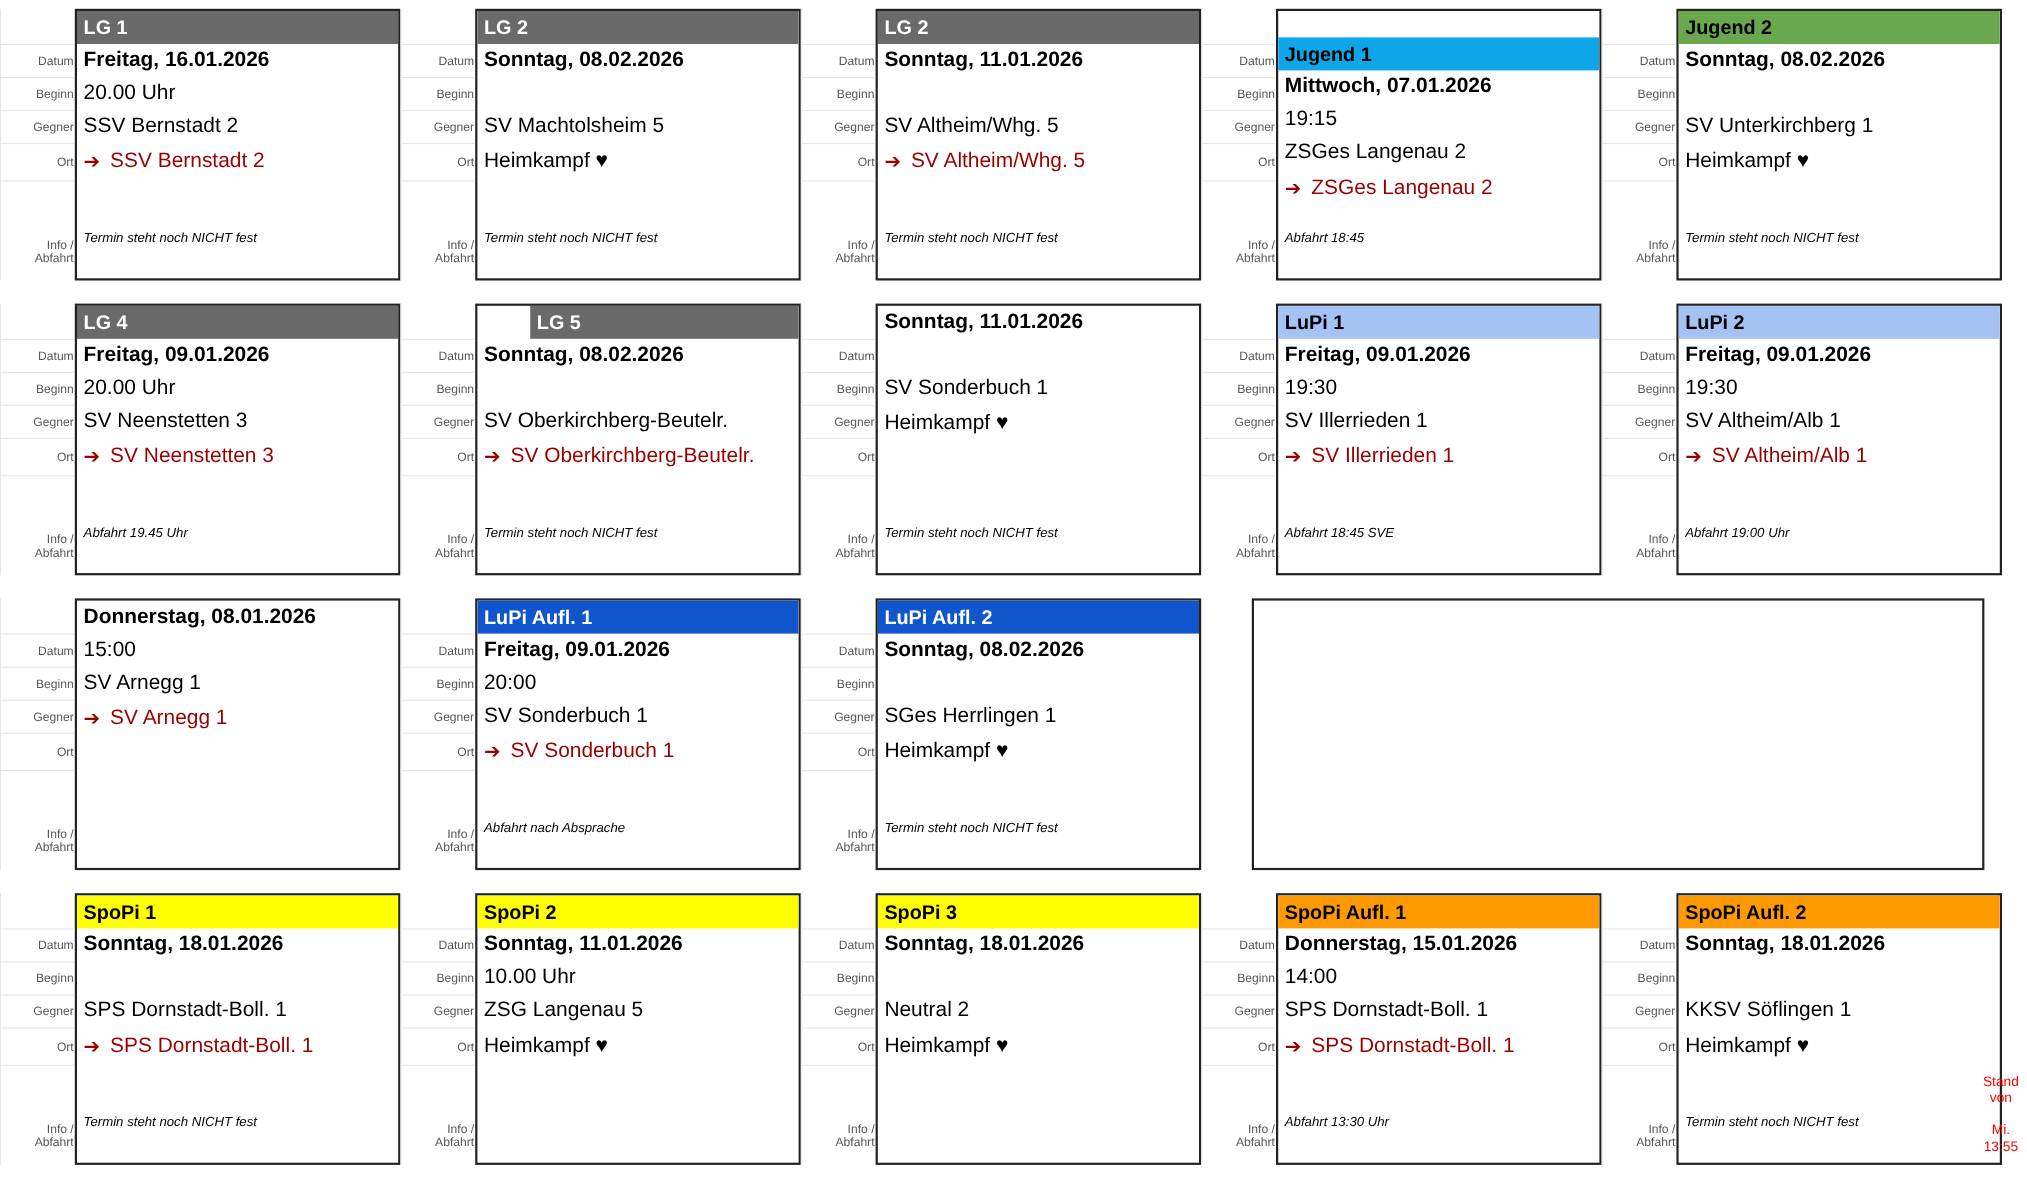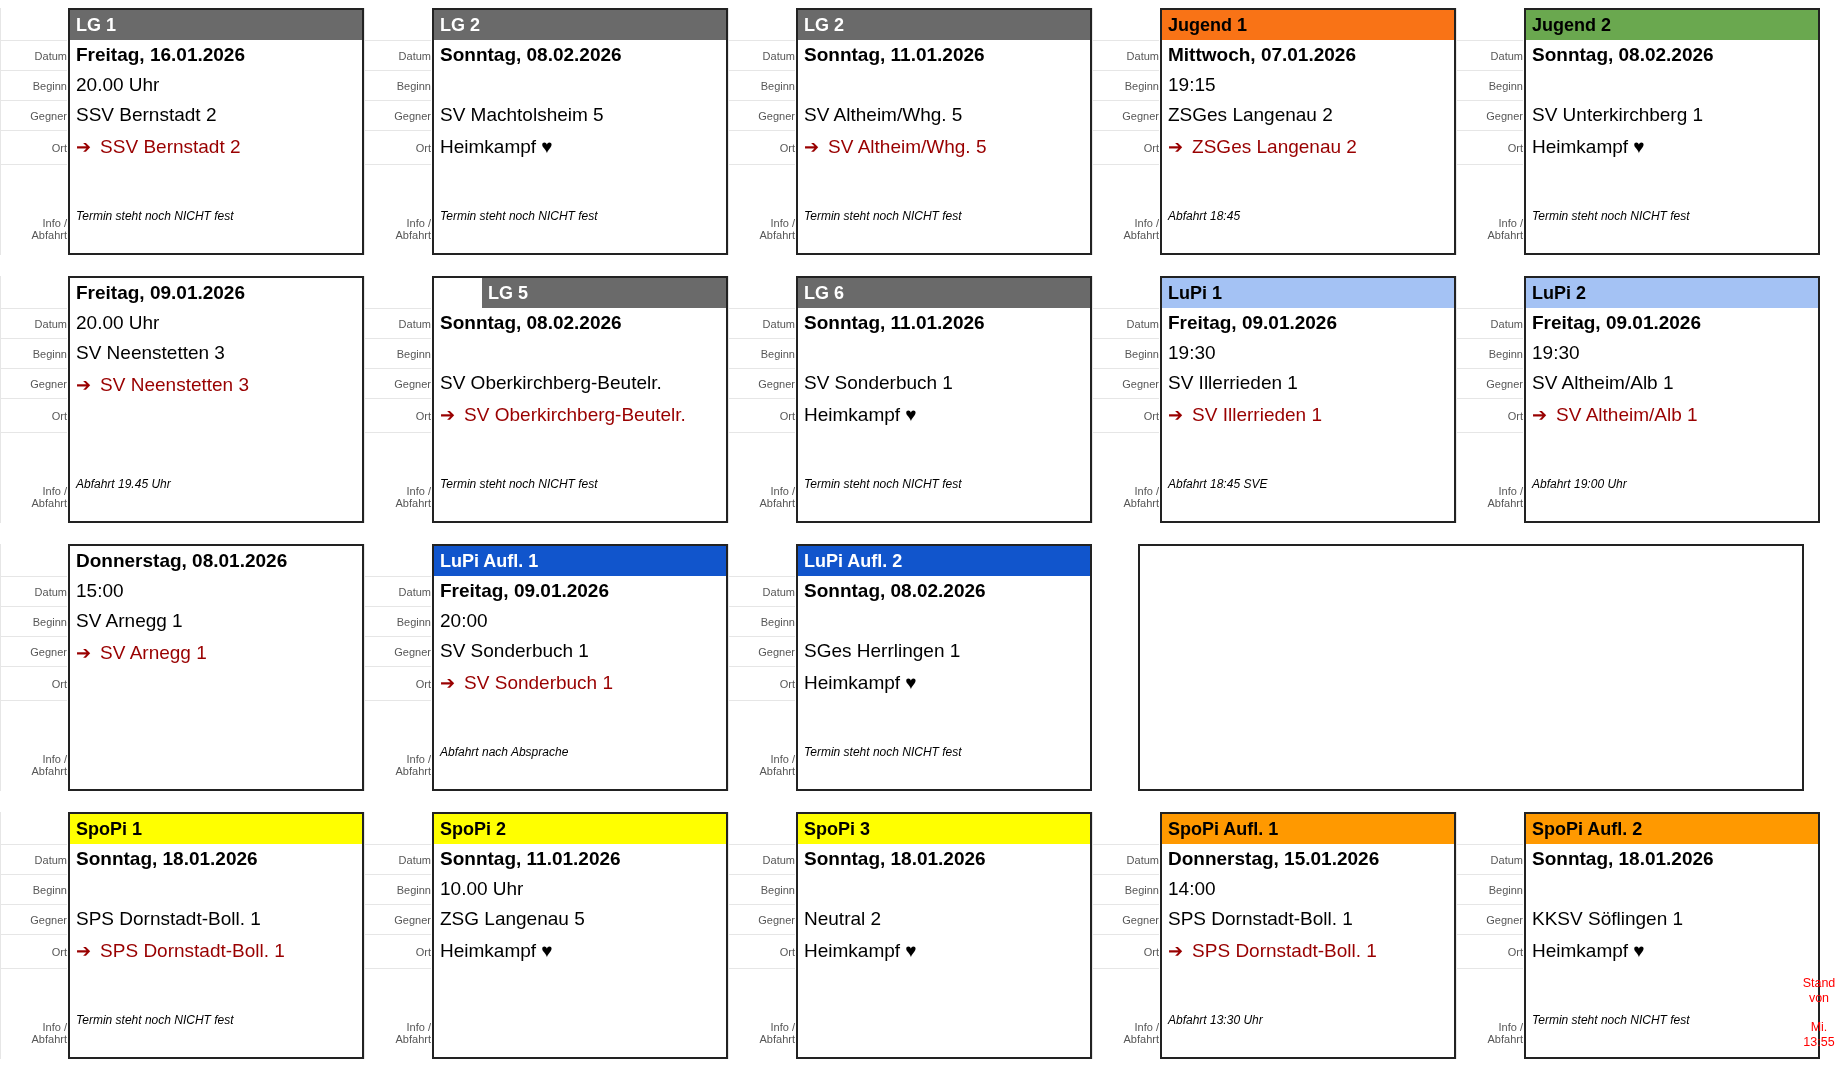--- a/index.html
+++ b/index.html
@@ -163,21 +163,21 @@
       <div class="g-slot">Datum</div>
       <div class="g-slot">Beginn</div>
       <div class="g-slot">Gegner</div>
       <div class="g-slot g-ort">Ort</div>
       <div class="g-info">
         <div>Info /</div>
         <div>Abfahrt</div>
       </div>
     </div>
     <div class="card">
-      <div class="card-header" style="background: #f97316; color: rgb(0, 0, 0);">Jugend 1</div>
+      <div class="card-header" style="background: #0ea5e9; color: rgb(0, 0, 0); margin-top: 24px;">Jugend 1</div>
       <div class="c-row c-datum">Mittwoch, 07.01.2026</div>
       <div class="c-row c-beginn">19:15</div>
       <div class="c-row c-gegner">ZSGes Langenau 2</div>
       <div class="c-row c-ort" style="color: rgb(153, 0, 0);">
         <span class="arrow">➔</span>
         <span class="ort-text">ZSGes Langenau 2</span>
       </div>
       <div class="c-row c-info">Abfahrt 18:45</div>
     </div>
   </div>
@@ -214,20 +214,21 @@
       <div class="g-slot">Datum</div>
       <div class="g-slot">Beginn</div>
       <div class="g-slot">Gegner</div>
       <div class="g-slot g-ort">Ort</div>
       <div class="g-info">
         <div>Info /</div>
         <div>Abfahrt</div>
       </div>
     </div>
     <div class="card">
+      <div class="card-header" style="background: rgb(106, 106, 106); color: rgb(255, 255, 255);">LG 4</div>
       <div class="c-row c-datum">Freitag, 09.01.2026</div>
       <div class="c-row c-beginn">20.00 Uhr</div>
       <div class="c-row c-gegner">SV Neenstetten 3</div>
       <div class="c-row c-ort" style="color: rgb(153, 0, 0);">
         <span class="arrow">➔</span>
         <span class="ort-text">SV Neenstetten 3</span>
       </div>
       <div class="c-row c-info">Abfahrt 19.45 Uhr</div>
     </div>
   </div>
@@ -263,21 +264,20 @@
       <div class="g-slot">Datum</div>
       <div class="g-slot">Beginn</div>
       <div class="g-slot">Gegner</div>
       <div class="g-slot g-ort">Ort</div>
       <div class="g-info">
         <div>Info /</div>
         <div>Abfahrt</div>
       </div>
     </div>
     <div class="card">
-      <div class="card-header" style="background: rgb(106, 106, 106); color: rgb(255, 255, 255);">LG 6</div>
       <div class="c-row c-datum">Sonntag, 11.01.2026</div>
       <div class="c-row c-beginn"></div>
       <div class="c-row c-gegner">SV Sonderbuch 1</div>
       <div class="c-row c-ort">
 
         <span class="ort-text">Heimkampf ♥</span>
       </div>
       <div class="c-row c-info">Termin steht noch NICHT fest</div>
     </div>
   </div>

